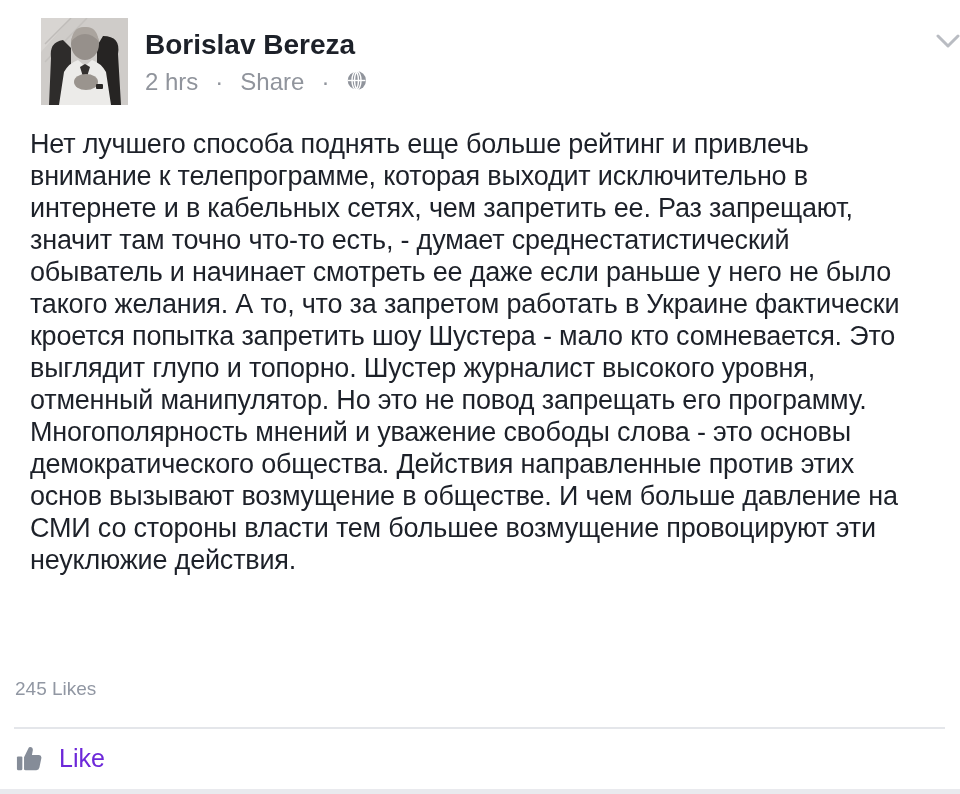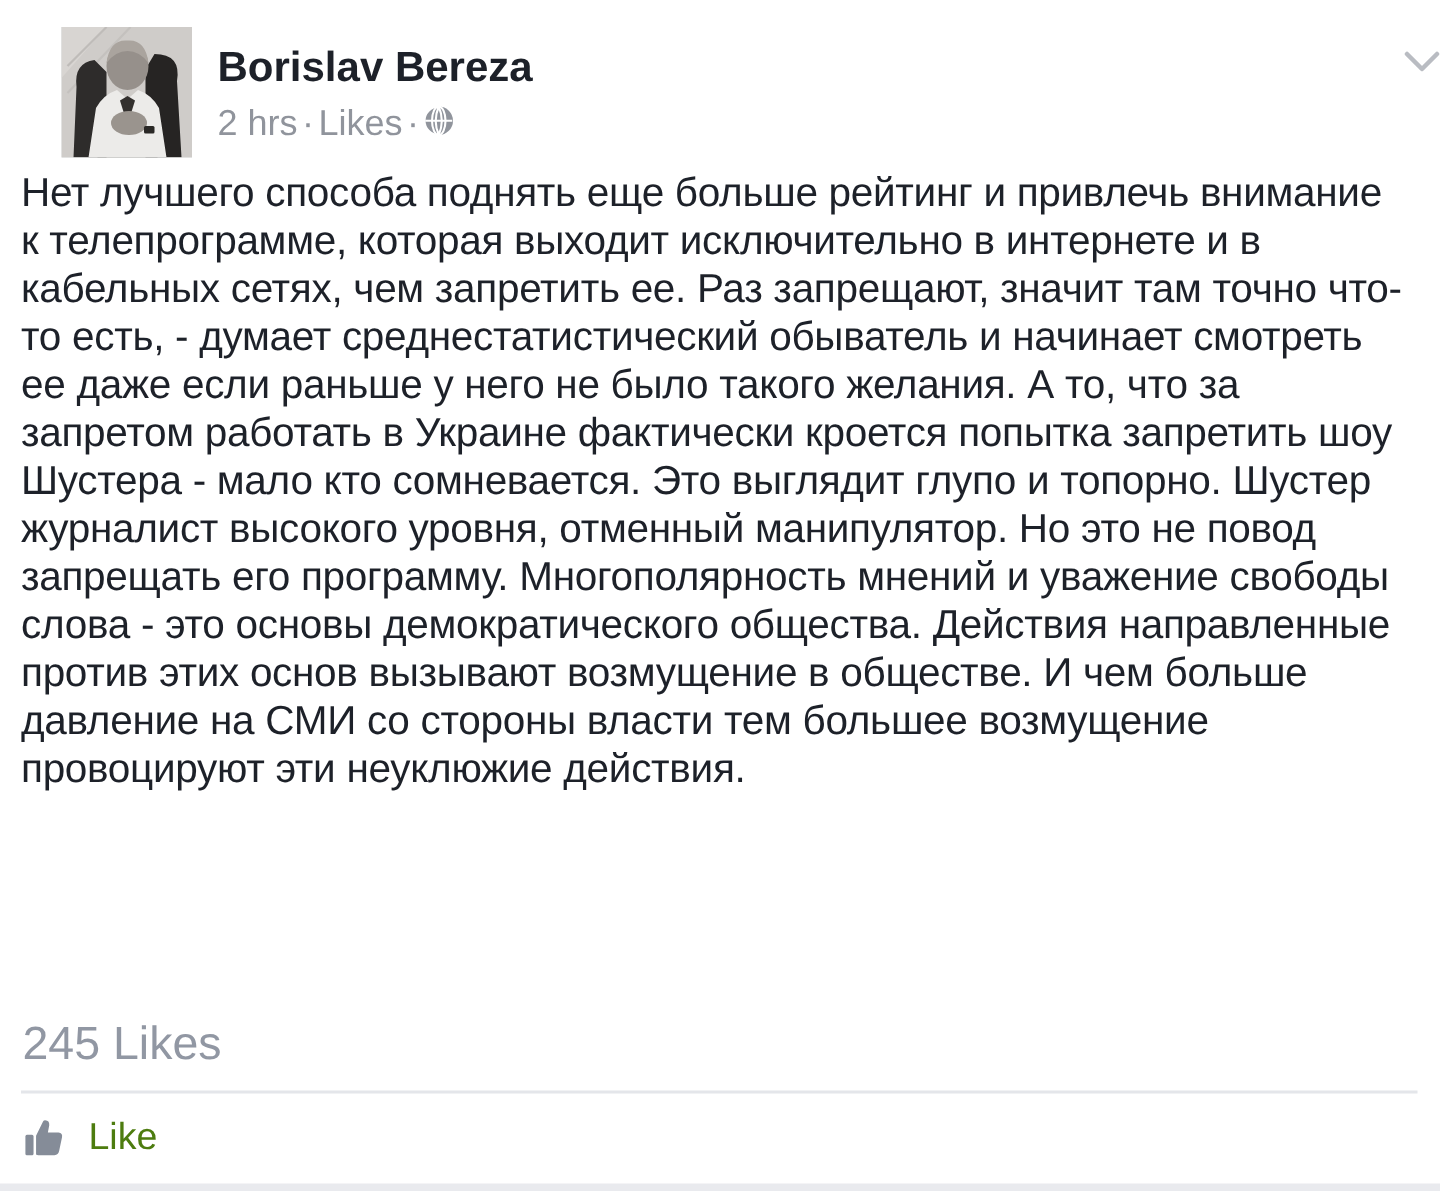--- a/index.html
+++ b/index.html
@@ -19,51 +19,51 @@
   }
   .avatar svg{display:block;width:100%;height:100%;}
   .author{
     position:absolute;left:118px;top:30px;
     font-size:28px;font-weight:bold;color:#1d2129;line-height:30px;
     cursor:pointer;
   }
   .meta{
     position:absolute;left:118px;top:68px;
     font-size:24px;color:#90949c;line-height:26px;
-    display:flex;align-items:center;gap:3px;
+    display:flex;align-items:center;gap:17px;
   }
   .meta .globe{display:inline-block;margin-top:2px;}
   .chevron{position:absolute;right:26px;top:32px;cursor:pointer;}
   
   .post-body{
     position:absolute;left:14px;top:112px;width:924px;
     font-size:27px;line-height:32px;color:#1d2129;
     letter-spacing:-0.2px;
   }
-  .post-body p{margin:0;}
+  .post-body p{margin:16px;}
   .post-body p + p{margin-top:32px;}
   
   .stats{
     position:absolute;left:15px;top:678px;
-    font-size:31px;color:#9197a3;display:flex;gap:36px;
+    font-size:19px;color:#9197a3;display:flex;gap:36px;
   }
   .stats span{cursor:pointer;}
   
   .divider{
     position:absolute;left:14px;top:727px;width:931px;height:2px;
     background:#e4e6ea;
   }
   
   .actions{
     position:absolute;left:15px;top:736px;height:44px;
     display:flex;align-items:center;gap:66px;
   }
   .action{
     display:flex;align-items:center;gap:13px;
-    color:#4d7c0f;font-size:25px;cursor:pointer;
+    color:#6d28d9;font-size:25px;cursor:pointer;
     background:none;border:none;padding:0;
     font-family:inherit;
   }
   .action svg{display:block;}
   
   .bottom-strip{
     position:absolute;left:0;bottom:0;width:100%;height:5px;
     background:#e9eaee;
   }
 </style>
@@ -95,21 +95,21 @@
         <ellipse cx="45" cy="64" rx="12" ry="8" fill="#9a948e"></ellipse>
         <rect x="55" y="66" width="7" height="5" rx="1" fill="#2a2826"></rect>
       </svg>
     </div>
 
     <div class="author">Borislav Bereza</div>
 
     <div class="meta">
       <span>2 hrs</span>
       <span>·</span>
-      <span>Likes</span>
+      <span>Share</span>
       <span>·</span>
       <span class="globe">
         <svg width="21" height="21" viewBox="0 0 21 21">
           <circle cx="10.5" cy="10.5" r="9.5" fill="#90949c"></circle>
           <path d="M10.5 1 A9.5 9.5 0 0 0 10.5 20 A14 19 0 0 1 10.5 1 Z M10.5 1 A14 19 0 0 1 10.5 20" fill="none" stroke="#ffffff" stroke-width="1.4"></path>
           <ellipse cx="10.5" cy="10.5" rx="4.5" ry="9.5" fill="none" stroke="#ffffff" stroke-width="1.4"></ellipse>
           <line x1="1.5" y1="10.5" x2="19.5" y2="10.5" stroke="#ffffff" stroke-width="1.4"></line>
         </svg>
       </span>
     </div>

